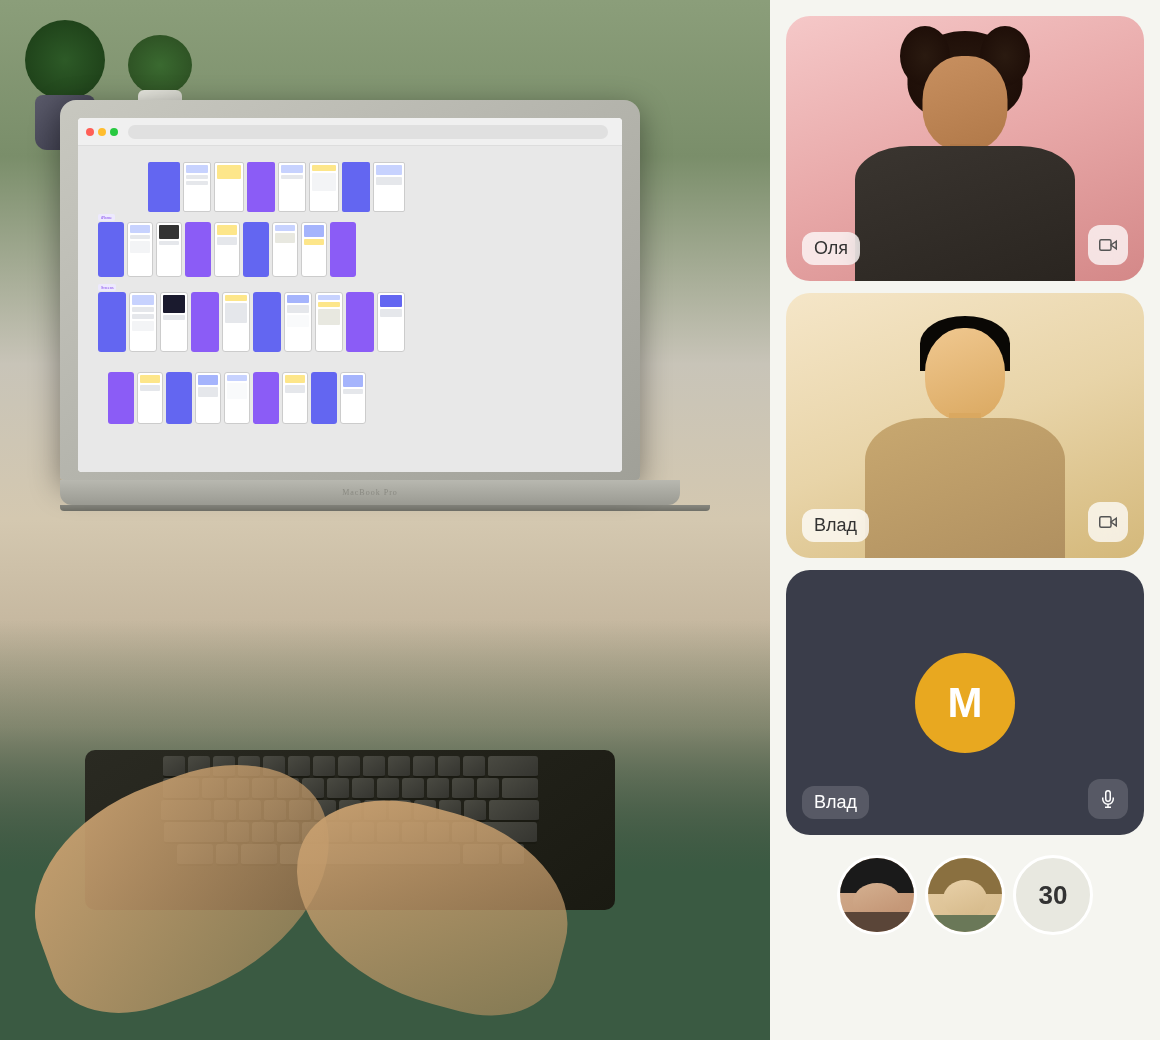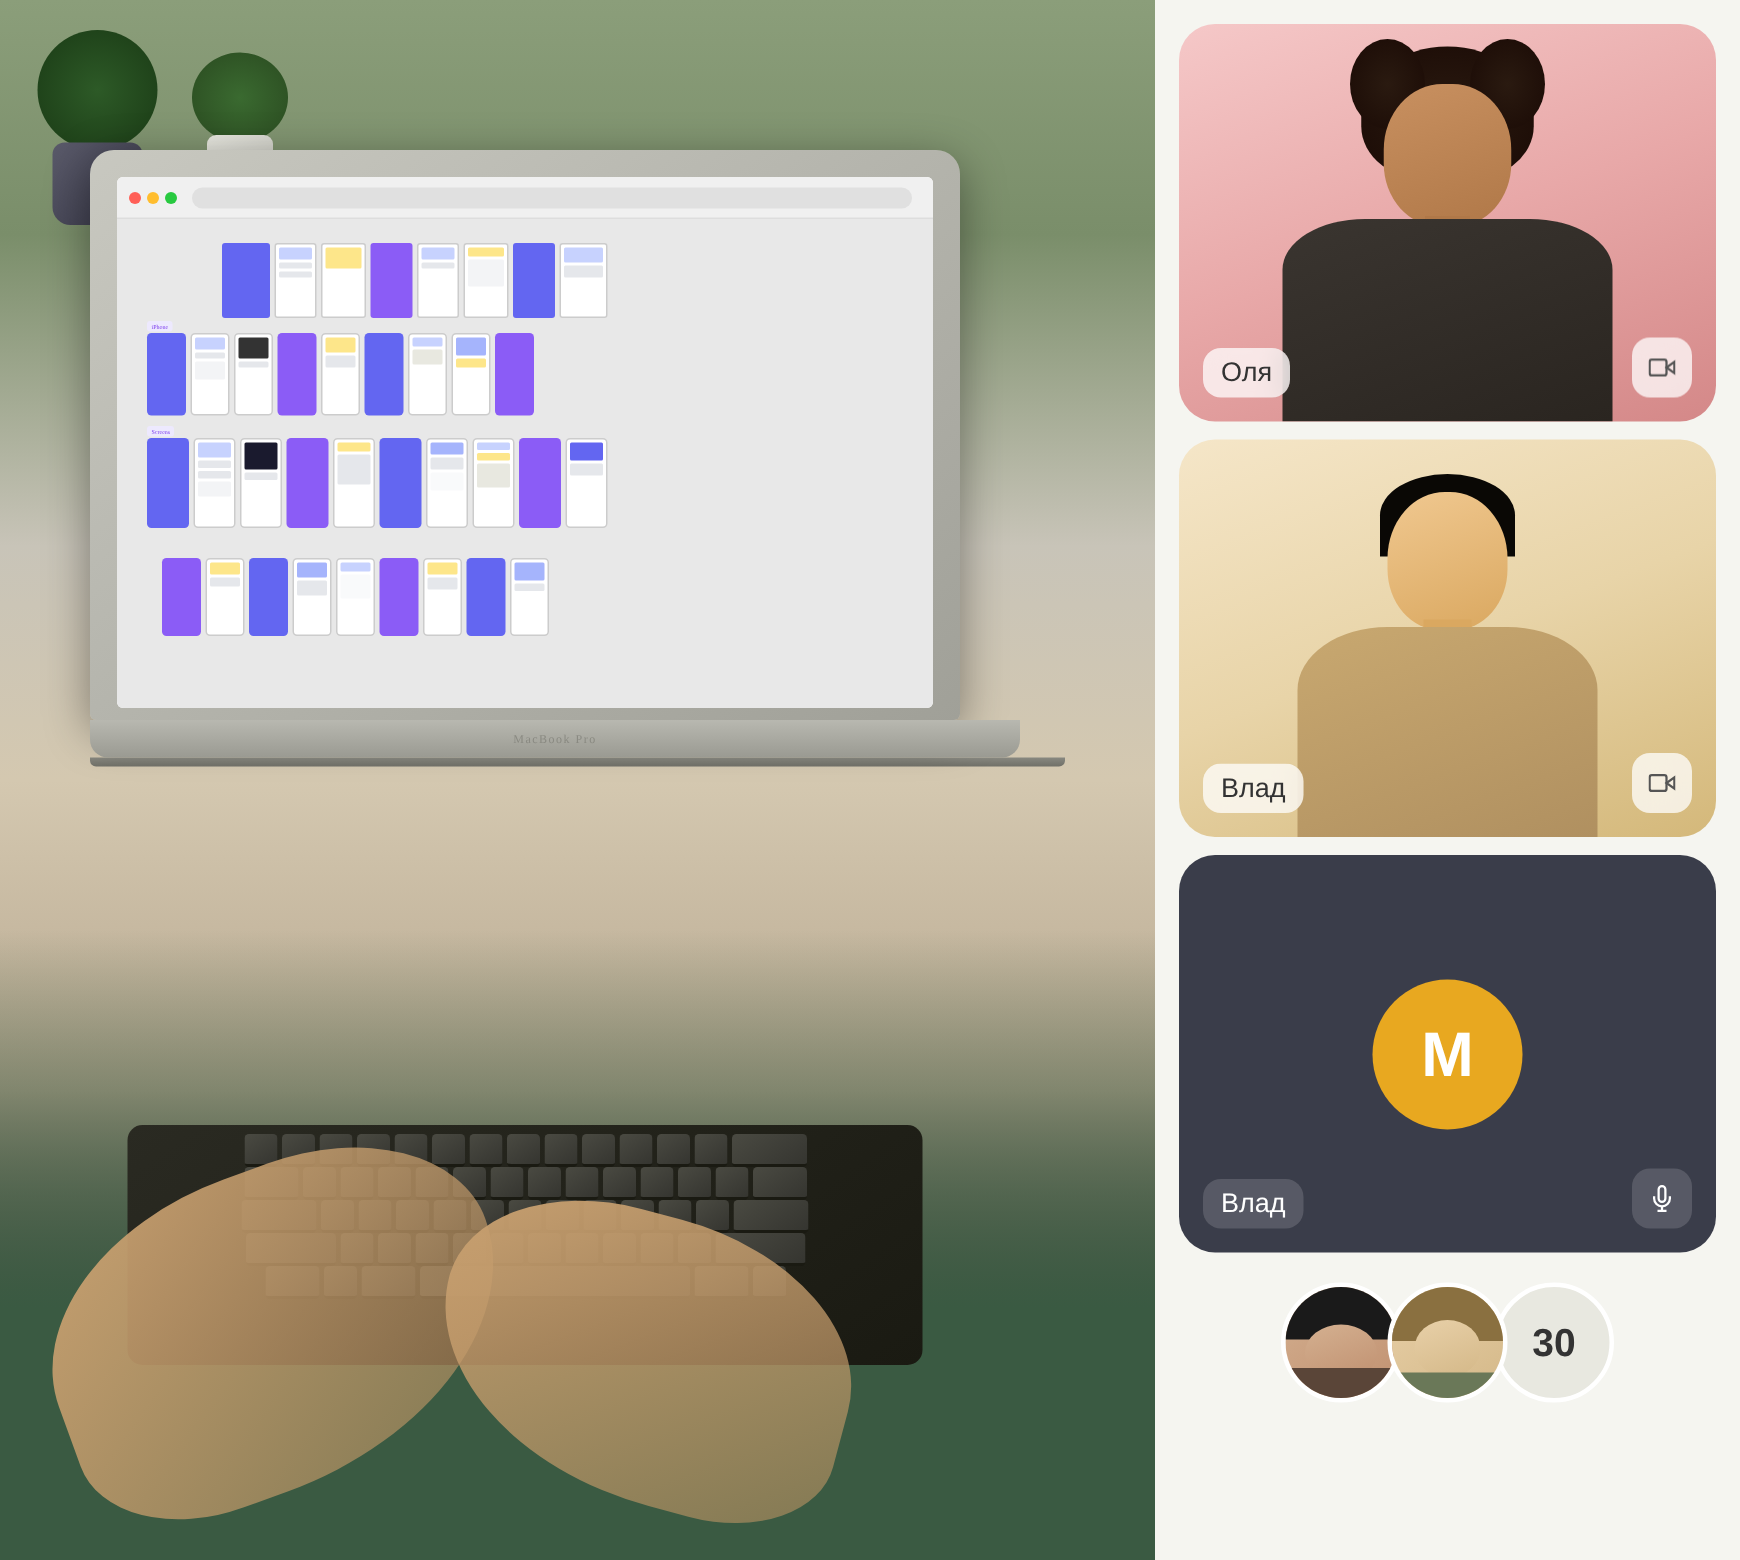--- a/index.html
+++ b/index.html
@@ -306,21 +306,21 @@
       font-size: 18px;
       font-weight: 500;
       color: white;
     }
 
     
     .participants-row {
       display: flex;
       align-items: center;
       justify-content: center;
-      gap: 1px;
+      gap: 18px;
       padding: 8px 0;
       flex-shrink: 0;
     }
 
     .participant-avatar {
       width: 80px;
       height: 80px;
       border-radius: 50%;
       border: 3px solid white;
       overflow: hidden;

